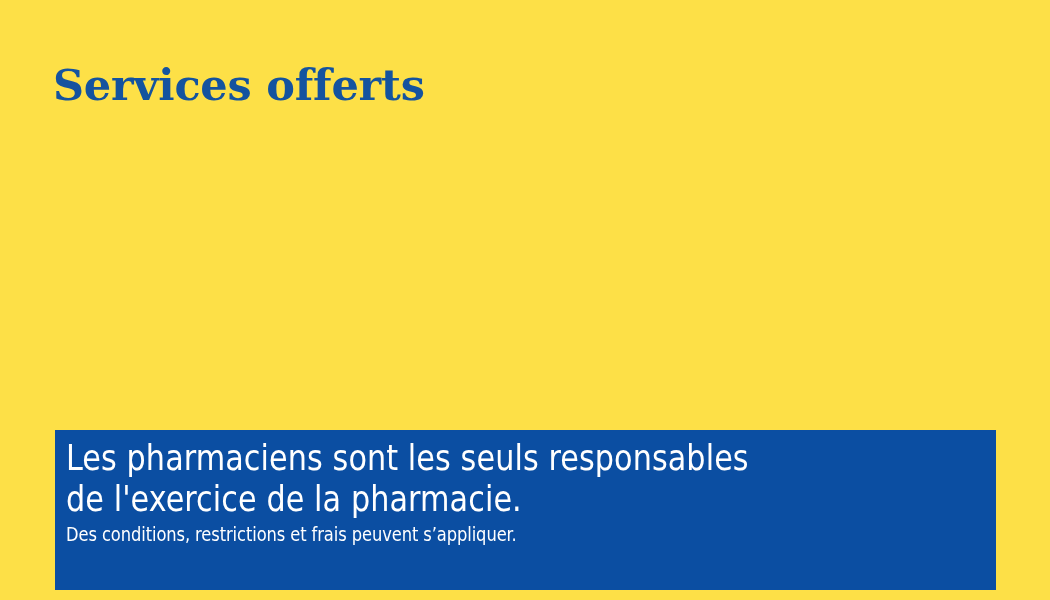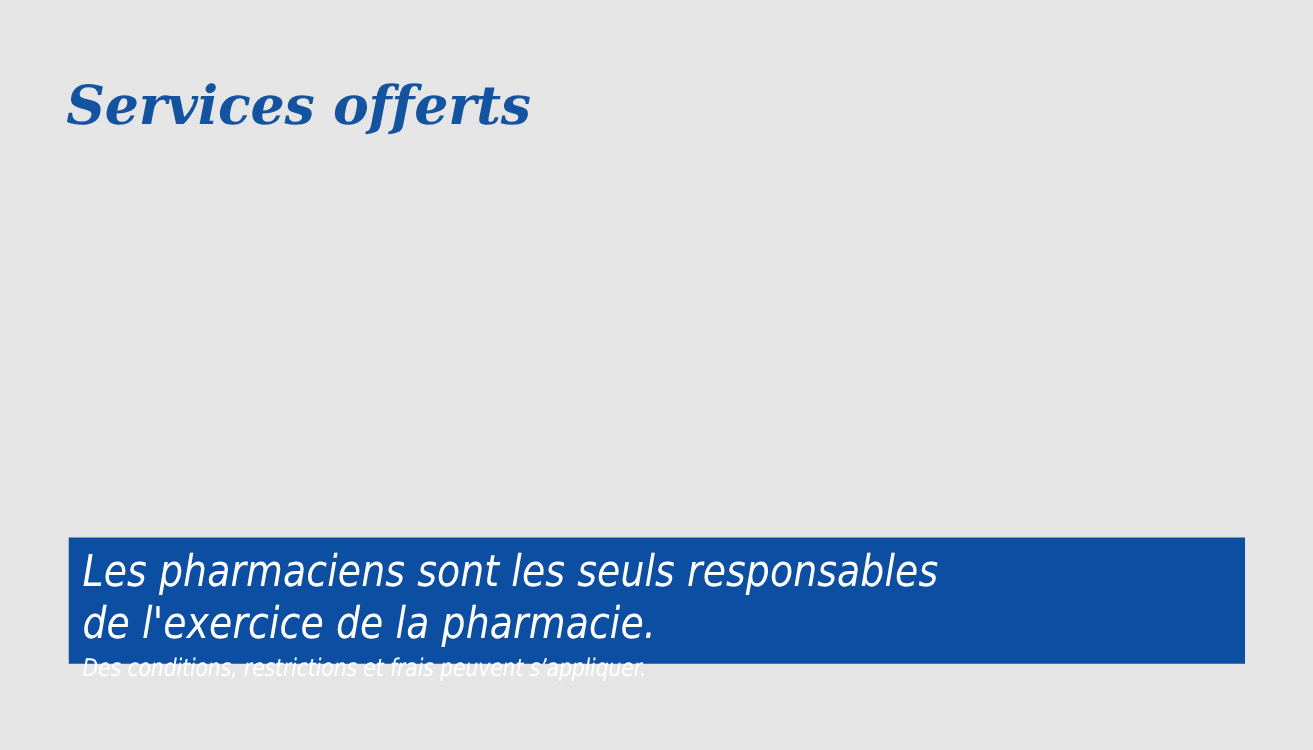--- a/index.html
+++ b/index.html
@@ -13,22 +13,21 @@
     background: #ffffff;
     font-family: "Liberation Sans", "DejaVu Sans", sans-serif;
     overflow: hidden;
     position: relative;
     -webkit-font-smoothing: antialiased;
   }
 
   .slide {
     position: absolute;
     inset: 0;
-    background: #e5e5e5;
-    font-style: italic;
+    background: #fde047;
   }
 
   
   .slide-title {
     position: absolute;
     left: 53px;
     top: 59px;
     margin: 0;
     font-family: "DejaVu Serif", "Liberation Serif", serif;
     font-weight: 700;
@@ -48,21 +47,21 @@
     height: 290px;
     background: transparent;
   }
 
   
   .disclaimer-banner {
     position: absolute;
     left: 55px;
     top: 430px;
     width: 941px;
-    height: 101px;
+    height: 160px;
     background: #0b4ea2;
     box-sizing: border-box;
     padding: 8px 14px 9px 11px;
     display: flex;
     flex-direction: column;
     justify-content: flex-start;
   }
 
   .banner-headline {
     margin: 0;

